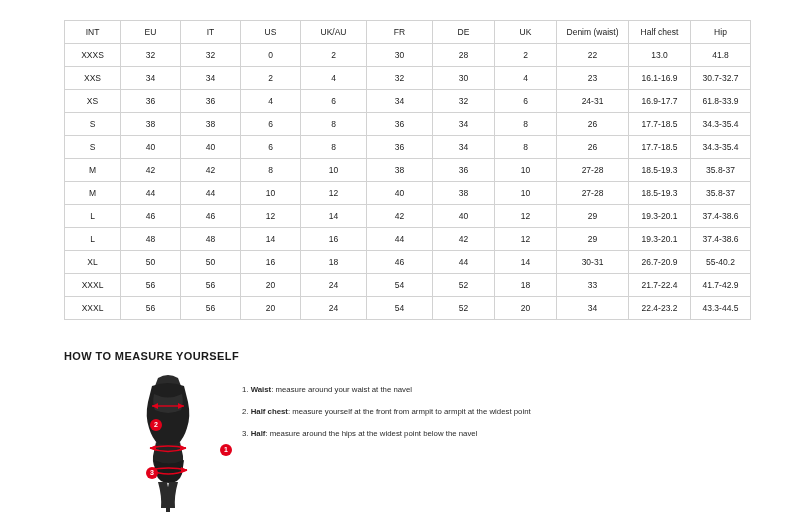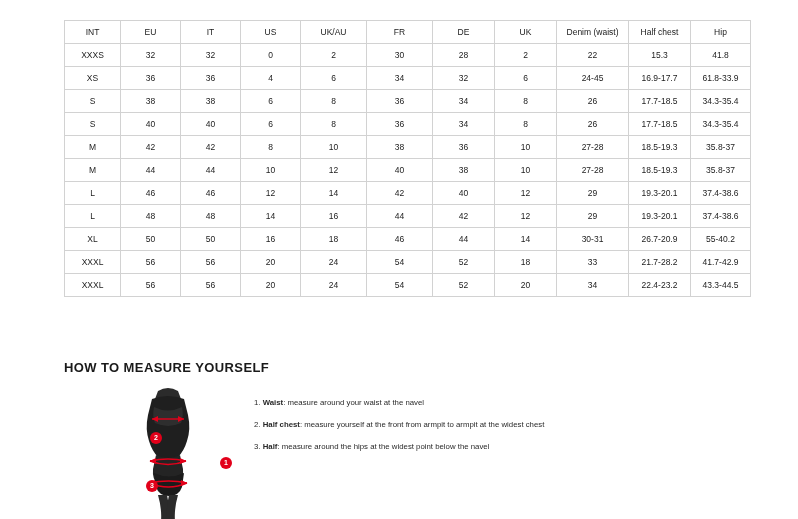--- a/index.html
+++ b/index.html
@@ -63,37 +63,35 @@
   col.c10 { width: 60px; }
 
   
   .howto {
     position: absolute;
     left: 64px;
     top: 350px;
     width: 680px;
   }
   .howto-title {
-    font-size: 13px;
+    font-size: 11px;
     font-weight: bold;
     letter-spacing: 0.4px;
     color: #1a1a1a;
     margin-bottom: 10px;
-    margin-top: 10px;
   }
   .howto-body {
     position: relative;
     height: 140px;
   }
   .steps {
     position: absolute;
     left: 178px;
     top: 12px;
     width: 460px;
-    margin-left: 12px;
   }
   .step {
     font-size: 7.8px;
     color: #2a2a2a;
     line-height: 11px;
     margin-bottom: 11px;
   }
   .step b { font-weight: bold; }
 
   
@@ -161,33 +159,46 @@
         <tr>
           <td>XXXS</td>
           <td>32</td>
           <td>32</td>
           <td>0</td>
           <td>2</td>
           <td>30</td>
           <td>28</td>
           <td>2</td>
           <td>22</td>
-          <td>15.3</td>
+          <td>13.0</td>
           <td>41.8</td>
+        </tr>
+        <tr>
+          <td>XXS</td>
+          <td>34</td>
+          <td>34</td>
+          <td>2</td>
+          <td>4</td>
+          <td>32</td>
+          <td>30</td>
+          <td>4</td>
+          <td>23</td>
+          <td>16.1-16.9</td>
+          <td>30.7-32.7</td>
         </tr>
         <tr>
           <td>XS</td>
           <td>36</td>
           <td>36</td>
           <td>4</td>
           <td>6</td>
           <td>34</td>
           <td>32</td>
           <td>6</td>
-          <td>24-45</td>
+          <td>24-31</td>
           <td>16.9-17.7</td>
           <td>61.8-33.9</td>
         </tr>
         <tr>
           <td>S</td>
           <td>38</td>
           <td>38</td>
           <td>6</td>
           <td>8</td>
           <td>36</td>
@@ -278,21 +289,21 @@
         <tr>
           <td>XXXL</td>
           <td>56</td>
           <td>56</td>
           <td>20</td>
           <td>24</td>
           <td>54</td>
           <td>52</td>
           <td>18</td>
           <td>33</td>
-          <td>21.7-28.2</td>
+          <td>21.7-22.4</td>
           <td>41.7-42.9</td>
         </tr>
         <tr>
           <td>XXXL</td>
           <td>56</td>
           <td>56</td>
           <td>20</td>
           <td>24</td>
           <td>54</td>
           <td>52</td>
@@ -361,21 +372,21 @@
         <div class="badge b3">3</div>
       </div>
 
       <div class="steps">
         <div class="step">
           <span>1.</span>
           <b>Waist</b><span>: measure around your waist at the navel</span>
         </div>
         <div class="step">
           <span>2.</span>
-          <b>Half chest</b><span>: measure yourself at the front from armpit to armpit at the widest chest</span>
+          <b>Half chest</b><span>: measure yourself at the front from armpit to armpit at the widest point</span>
         </div>
         <div class="step">
           <span>3.</span>
           <b>Half</b><span>: measure around the hips at the widest point below the navel</span>
         </div>
       </div>
 
     </div>
   </div>
 

